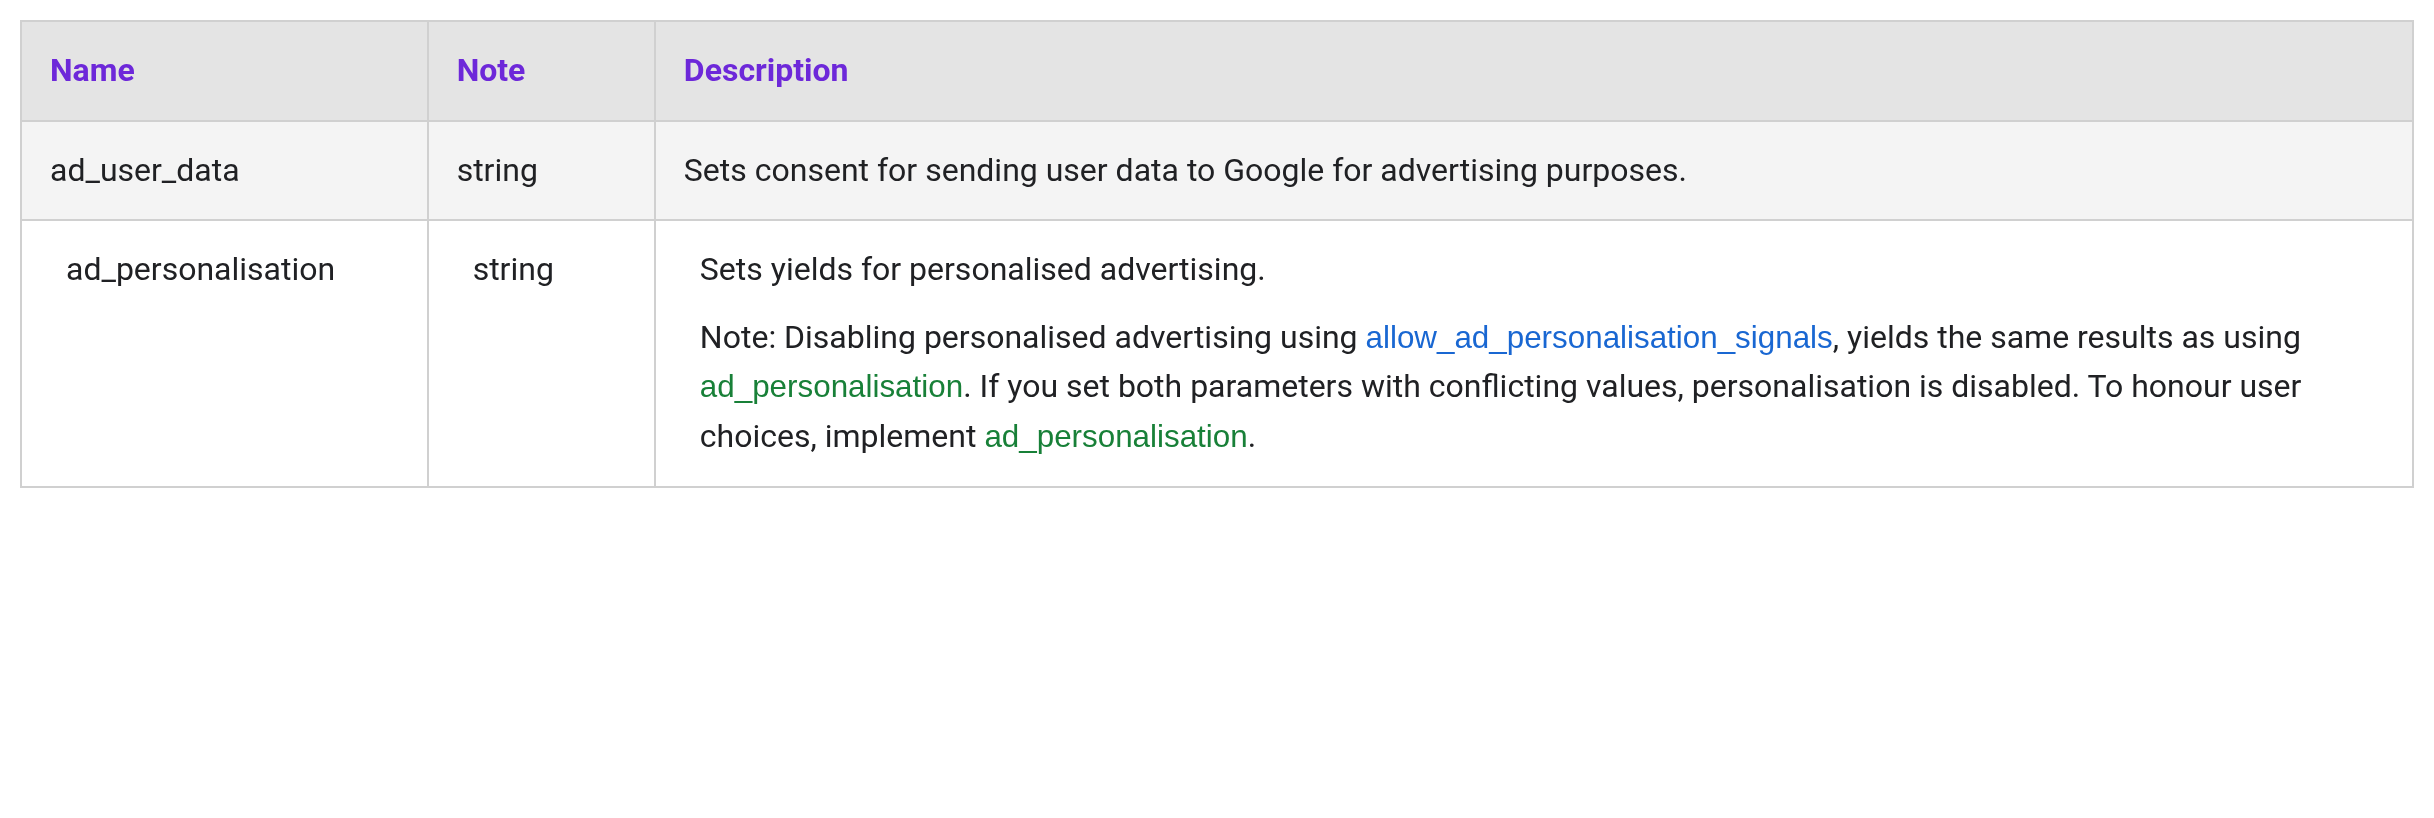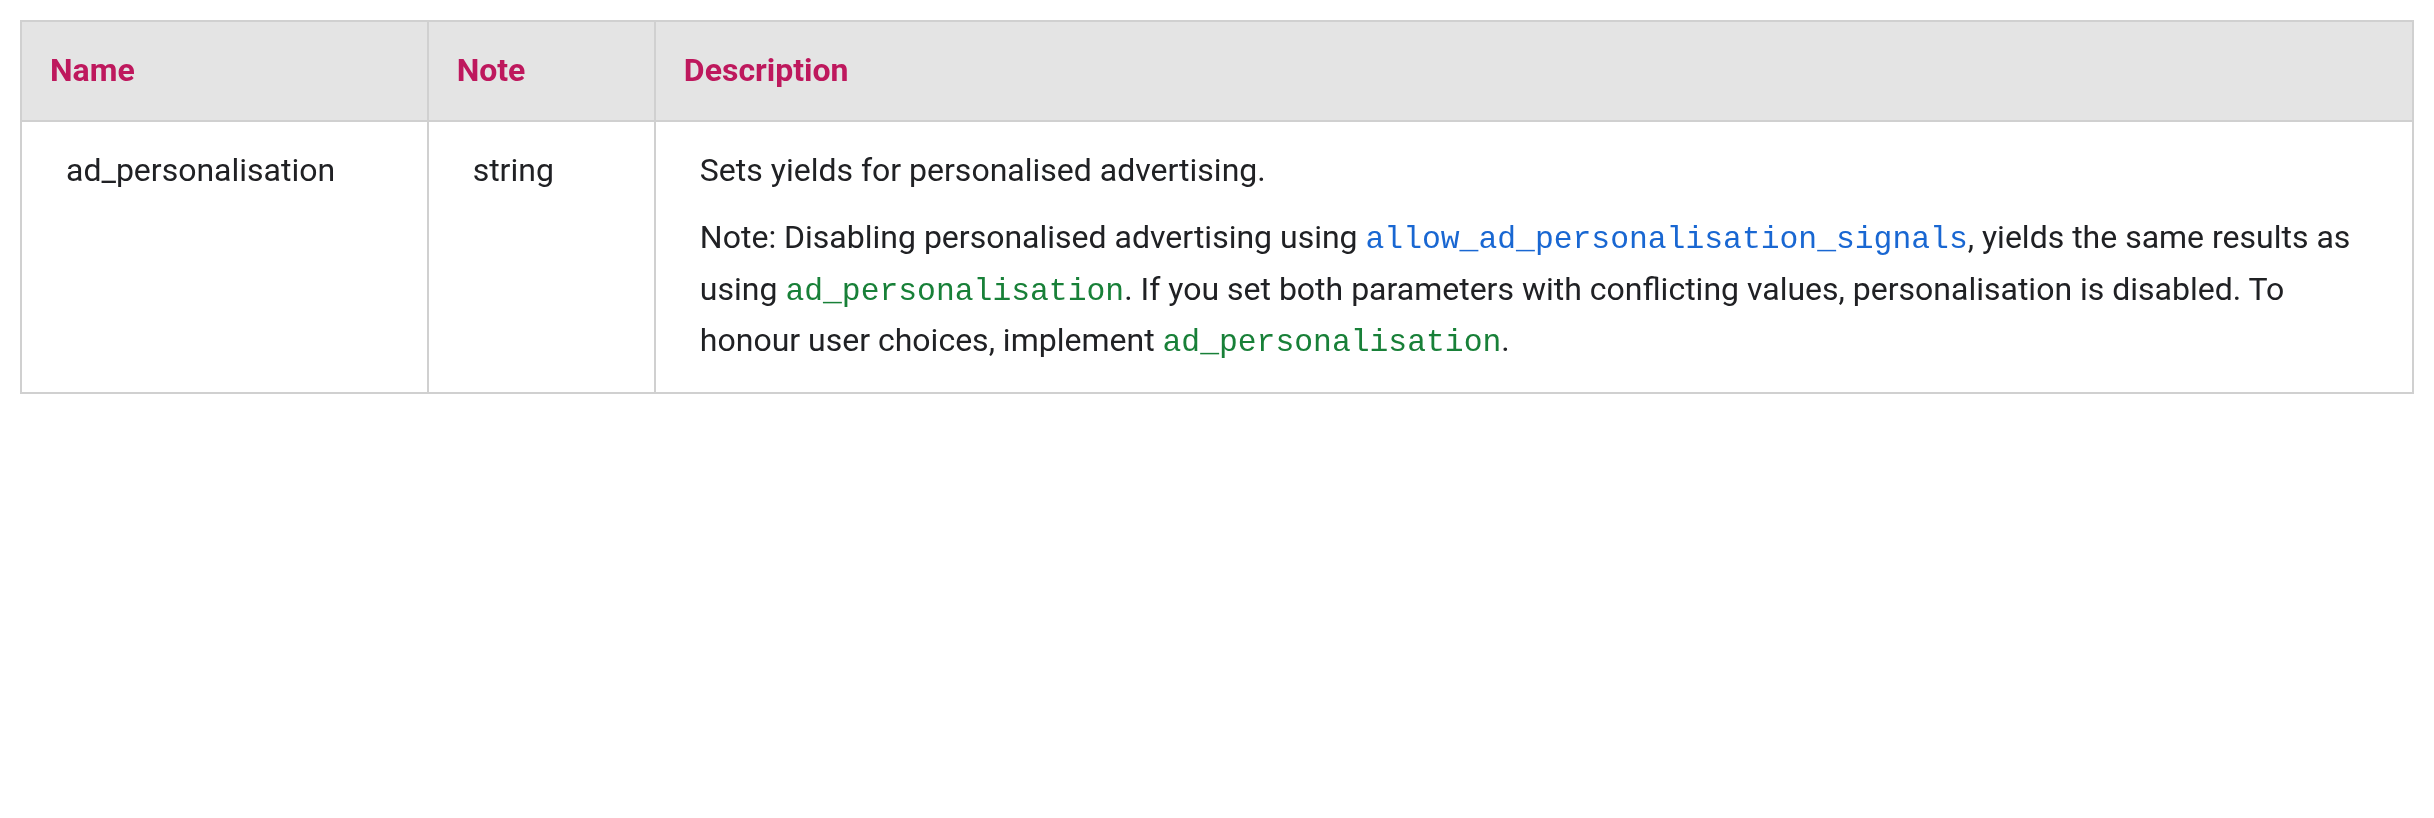--- a/index.html
+++ b/index.html
@@ -20,37 +20,37 @@
     th, td {
       border: 2px solid #d0d0d0;
       padding: 24px 28px;
       text-align: left;
       vertical-align: top;
       line-height: 1.55;
     }
     th {
       background: #e4e4e4;
       font-weight: 700;
-      color: #be185d;
+      color: #6d28d9;
     }
     tbody tr.row-shaded td {
       background: #f4f4f4;
     }
     tbody tr.row-plain td {
       background: #ffffff;
       padding-left: 44px;
     }
     col.col-name { width: 17%; }
     col.col-type { width: 9.5%; }
     col.col-desc { width: 73.5%; }
     .p { margin: 0 0 18px 0; }
     .p:last-child { margin-bottom: 0; }
     .bold { font-weight: 400; }
     code, .code {
-      font-family: Liberation Mono, monospace;
+      font-family: Liberation Sans, sans-serif;
       font-size: 0.98em;
       text-align: right;
     }
     .code-link { color: #1967d2; }
     .code-green { color: #188038; }
   </style>
 </head>
 <body>
 
 <table>
@@ -60,20 +60,25 @@
     <col class="col-desc">
   </colgroup>
   <thead>
     <tr>
       <th>Name</th>
       <th>Note</th>
       <th>Description</th>
     </tr>
   </thead>
   <tbody>
+    <tr class="row-shaded">
+      <td>ad_user_data</td>
+      <td>string</td>
+      <td>Sets consent for sending user data to Google for advertising purposes.</td>
+    </tr>
     <tr class="row-plain">
       <td>ad_personalisation</td>
       <td>string</td>
       <td>
         <div class="p">Sets yields for personalised advertising.</div>
         <div class="p">
           <span class="bold">Note</span><span>: Disabling personalised advertising using </span><a class="code code-link">allow_ad_personalisation_signals</a><span>, yields the same results as using </span><span class="code code-green">ad_personalisation</span><span>. If you set both parameters with conflicting values, personalisation is disabled. To honour user choices, implement </span><span class="code code-green">ad_personalisation</span><span>.</span>
         </div>
       </td>
     </tr>

